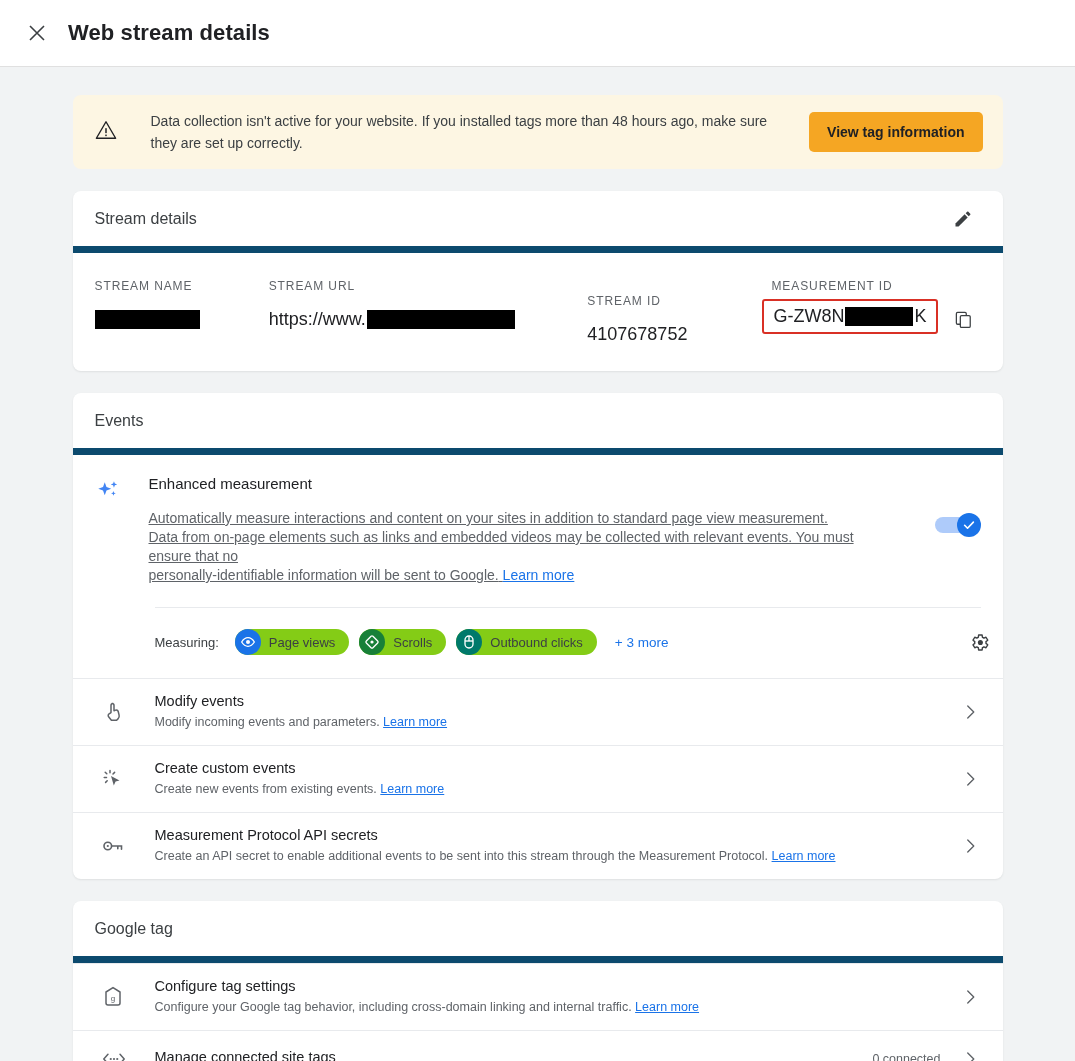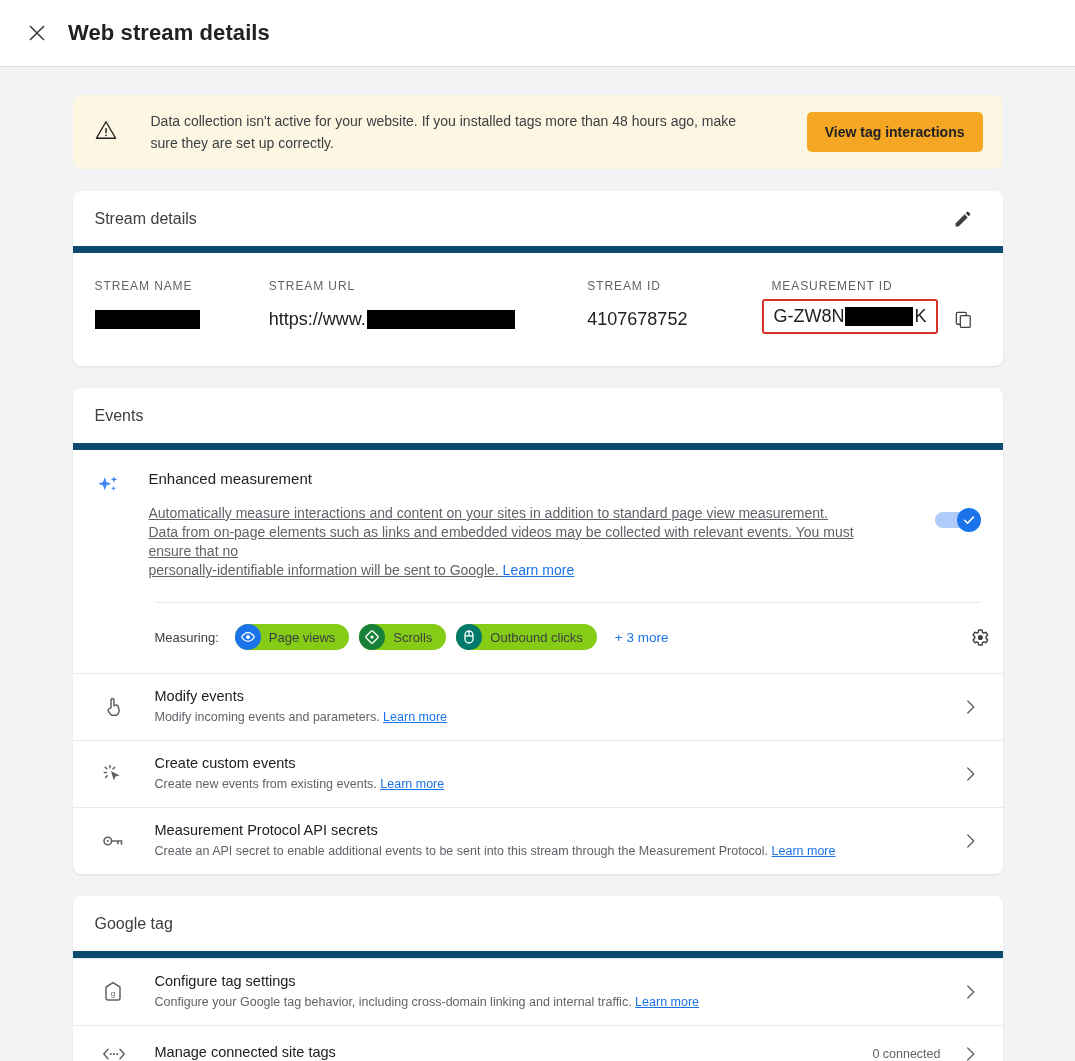--- a/index.html
+++ b/index.html
@@ -104,27 +104,27 @@
   .icon-btn {
     width: 36px; height: 36px;
     display: flex; align-items: center; justify-content: center;
     border-radius: 50%;
     cursor: pointer;
   }
 
   
   .details {
     display: flex;
-    padding: 26px 22px 34px 22px;
+    padding: 26px 22px 24px 22px;
     align-items: flex-start;
   }
   .detail-col { position: relative; }
   .c1 { width: 175px; }
   .c2 { width: 320px; }
-  .c3 { width: 185px; }
+  .c3 { width: 185px; margin-top: 15px; }
   .c4 { flex: 1 1 auto; }
   .detail-label {
     font-size: 12px;
     letter-spacing: .9px;
     color: #5f6368;
     text-transform: uppercase;
     margin-bottom: 13px;
     white-space: nowrap;
   }
   .detail-value {
@@ -313,21 +313,21 @@
 
   <div class="banner">
     <div class="banner-icon">
       <svg width="22" height="22" viewBox="0 0 24 24">
         <path d="M12 3 L22.5 21 L1.5 21 Z" fill="none" stroke="#202124" stroke-width="1.5" stroke-linejoin="round"></path>
         <rect x="11.2" y="10" width="1.6" height="5.4" fill="#202124"></rect>
         <rect x="11.2" y="17" width="1.6" height="1.7" fill="#202124"></rect>
       </svg>
     </div>
     <div class="banner-text">Data collection isn't active for your website. If you installed tags more than 48 hours ago, make sure they are set up correctly.</div>
-    <button class="banner-btn">View tag interactions</button>
+    <button class="banner-btn">View tag information</button>
   </div>
 
   <div class="card">
     <div class="card-head">
       <div class="card-head-title">Stream details</div>
       <div class="icon-btn">
         <svg width="20" height="20" viewBox="0 0 24 24">
           <path d="M3 17.3 L3 21 L6.7 21 L17.6 10.1 L13.9 6.4 Z" fill="#3c4043"></path>
           <path d="M20.7 7 C21.1 6.6 21.1 6 20.7 5.6 L18.4 3.3 C18 2.9 17.4 2.9 17 3.3 L15.2 5.1 L18.9 8.8 Z" fill="#3c4043"></path>
         </svg>

